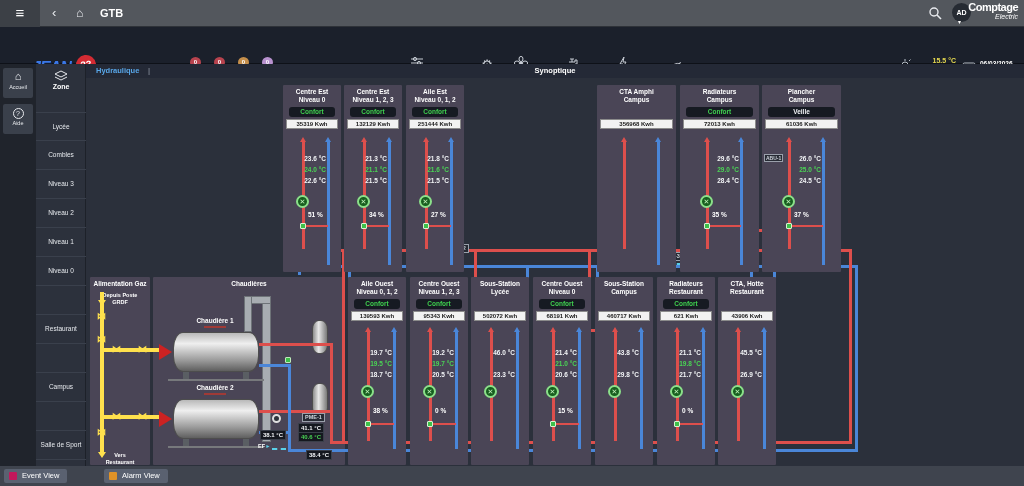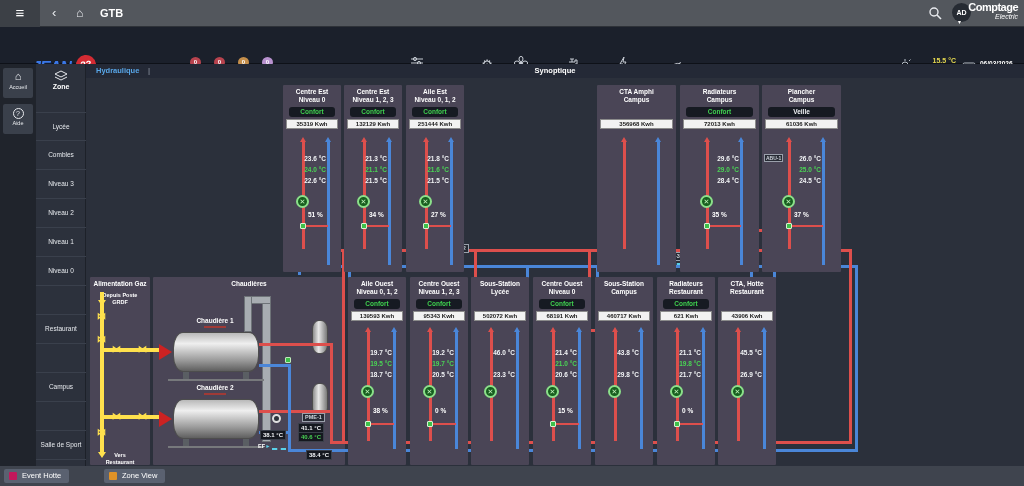--- a/index.html
+++ b/index.html
@@ -382,25 +382,25 @@
   <span class="chip" style="left:298px;top:423px">41.1 °C</span>
   <span class="chip green" style="left:298px;top:432px">40.6 °C</span>
   <span class="chip" style="left:306px;top:450px">38.4 °C</span>
   <span class="ef" style="left:258px;top:443px"><span>EF</span> <span class="a">▸</span></span>
   <div class="efdash" style="left:272px;top:448px;width:14px"></div>
 </div>
 
 <div id="footer">
   <div class="fpill" style="left:4px">
     <span class="fsq" style="background: rgb(194, 24, 91);"></span>
-    <span>Event Hotte</span>
+    <span>Event View</span>
   </div>
   <div class="fpill" style="left:104px">
     <span class="fsq" style="background: rgb(224, 146, 38);"></span>
-    <span>Zone View</span>
+    <span>Alarm View</span>
   </div>
 </div>
 
 <div class="panel" style="position: absolute; left: 283px; top: 85px; width: 58px; height: 187px;"></div>
 <div class="col-head" style="position: absolute; left: 283px; top: 88px; width: 58px; height: 16px;">
     <div>Centre Est</div>
     <div>Niveau 0</div>
   </div>
 <div class="status ok" style="position: absolute; left: 289px; top: 107px; width: 46px; height: 10px;">Confort</div>
 <div class="kwh" style="position: absolute; left: 286px; top: 119px; width: 52px; height: 10px;">35319 Kwh</div>

